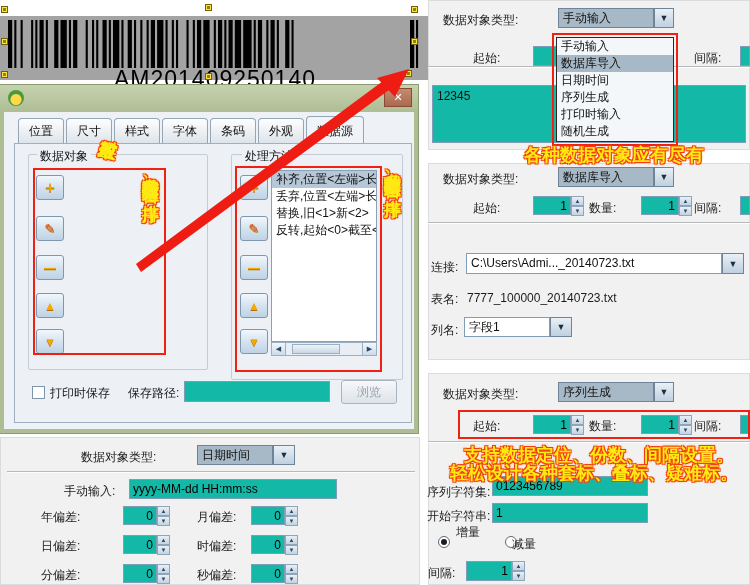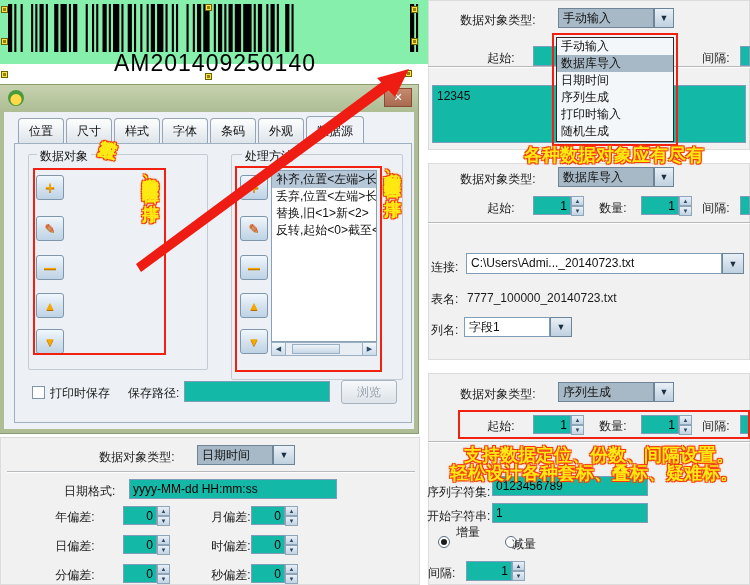--- a/index.html
+++ b/index.html
@@ -1,20 +1,20 @@
 <!DOCTYPE html>
 <html><head>
 <meta charset="utf-8">
 <style>
   *{box-sizing:border-box;margin:0;padding:0}
   html,body{width:750px;height:585px}
   body{position:relative;background:#fff;font-family:"Liberation Sans","DejaVu Sans",sans-serif;font-size:12px;color:#111;overflow:hidden}
   .abs{position:absolute}
   .lbl{position:absolute;font-size:12px;color:#1b1b1b;white-space:nowrap}
-  .r{text-align:center}
+  .r{text-align:left}
   .panel{position:absolute;background:#f1f1f2;border:1px solid #dcdcdc}
   .sep{position:absolute;height:2px;border-top:1px solid #b7babd;border-bottom:1px solid #fdfdfd}
   .fld{position:absolute;background:#14b8a6;border:1px solid #7f9db9;font-size:12px;padding:0 3px;line-height:18px;white-space:nowrap;overflow:hidden}
   input.fld{font-family:inherit}
   .num{text-align:right}
   .spinbtns{position:absolute;width:13px;display:flex;flex-direction:column}
   .spinbtns span{flex:1;background:linear-gradient(#e9f0f7,#c3d3e1);border:1px solid #8fa6ba;font-size:6px;line-height:8px;text-align:center;color:#2c4a66}
   .combo-f{position:absolute;background:#a7b9c6;border:1px solid #6f8496;font-size:12px;padding:1px 4px;line-height:16px;white-space:nowrap;overflow:hidden}
   .combo-w{position:absolute;background:#fff;border:1px solid #7f9db9;font-size:12px;padding:1px 4px;line-height:17px;white-space:nowrap;overflow:hidden}
   .combo-b{position:absolute;background:linear-gradient(#e9f0f7,#bfd0df);border:1px solid #6f8496;color:#1c2f40;font-size:9px;text-align:center}
@@ -31,21 +31,21 @@
        text-shadow:-1px -1px 0 #f43b0e,1px -1px 0 #f43b0e,-1px 1px 0 #f43b0e,1px 1px 0 #f43b0e,0 0 3px #ff8800}
   .vann{writing-mode:vertical-rl;text-orientation:upright;letter-spacing:1px}
   .handle{position:absolute;width:7px;height:7px;background:#ffe24a;border:1px solid #6d6200;z-index:20}
   .handle i{position:absolute;left:1px;top:1px;width:3px;height:3px;background:#938300;display:block}
   .radio{position:absolute;width:12px;height:12px;border:1px solid #5a6b7c;border-radius:50%;background:#fff}
   .radio.on::after{content:"";position:absolute;left:2px;top:2px;width:6px;height:6px;border-radius:50%;background:#1c1c1c}
 </style>
 </head>
 <body>
 
-<div class="abs" style="left:0;top:0;width:445px;height:64px;background:#86efac">
+<div class="abs" style="left:0;top:16px;width:445px;height:64px;background:#a3a3a3">
   <svg id="bars" style="position:absolute;left:6px;top:4px" width="416" height="48">
       <rect x="2.0" y="0" width="4.2" height="48" fill="#000"></rect>
       <rect x="8.3" y="0" width="2.1" height="48" fill="#000"></rect>
       <rect x="14.6" y="0" width="2.1" height="48" fill="#000"></rect>
       <rect x="25.1" y="0" width="2.1" height="48" fill="#000"></rect>
       <rect x="29.3" y="0" width="2.1" height="48" fill="#000"></rect>
       <rect x="33.5" y="0" width="4.2" height="48" fill="#000"></rect>
       <rect x="39.8" y="0" width="2.1" height="48" fill="#000"></rect>
       <rect x="48.2" y="0" width="4.2" height="48" fill="#000"></rect>
       <rect x="54.5" y="0" width="6.3" height="48" fill="#000"></rect>
@@ -192,21 +192,21 @@
   <span class="abs" style="left:337px;top:295px;width:56px;height:24px;background:linear-gradient(#f6f8fa,#dde3e9);border:1px solid #a8b4c0;border-radius:3px;text-align:center;line-height:22px;color:#9aa2ab">
     <span>浏览</span>
   </span>
 </div>
 
 <div class="panel" style="left:0;top:437px;width:420px;height:148px">
   <div class="lbl r" style="left:80px;top:11px;width:112px">数据对象类型:</div>
   <div class="combo-f" style="left:196px;top:7px;width:76px;height:20px">日期时间</div>
   <div class="combo-b" style="left:272px;top:7px;width:22px;height:20px;line-height:19px">▼</div>
   <div class="sep" style="left:6px;top:33px;width:408px"></div>
-  <div class="lbl" style="left:63px;top:45px">日期格式:</div>
+  <div class="lbl" style="left:63px;top:45px">手动输入:</div>
   <input class="fld" style="left: 128px; top: 41px; width: 208px; height: 20px;" value="yyyy-MM-dd HH:mm:ss">
 
   <div class="lbl r" style="left:40px;top:71px;width:68px">年偏差:</div>
   <input class="fld num" style="left: 122px; top: 68px; width: 34px; height: 19px;" value="0">
   <div class="spinbtns" style="left:156px;top:68px;height:19px">
       <span>▲</span>
       <span>▼</span>
     </div>
   <div class="lbl r" style="left:196px;top:71px;width:68px">月偏差:</div>
   <input class="fld num" style="left: 250px; top: 68px; width: 34px; height: 19px;" value="0">

